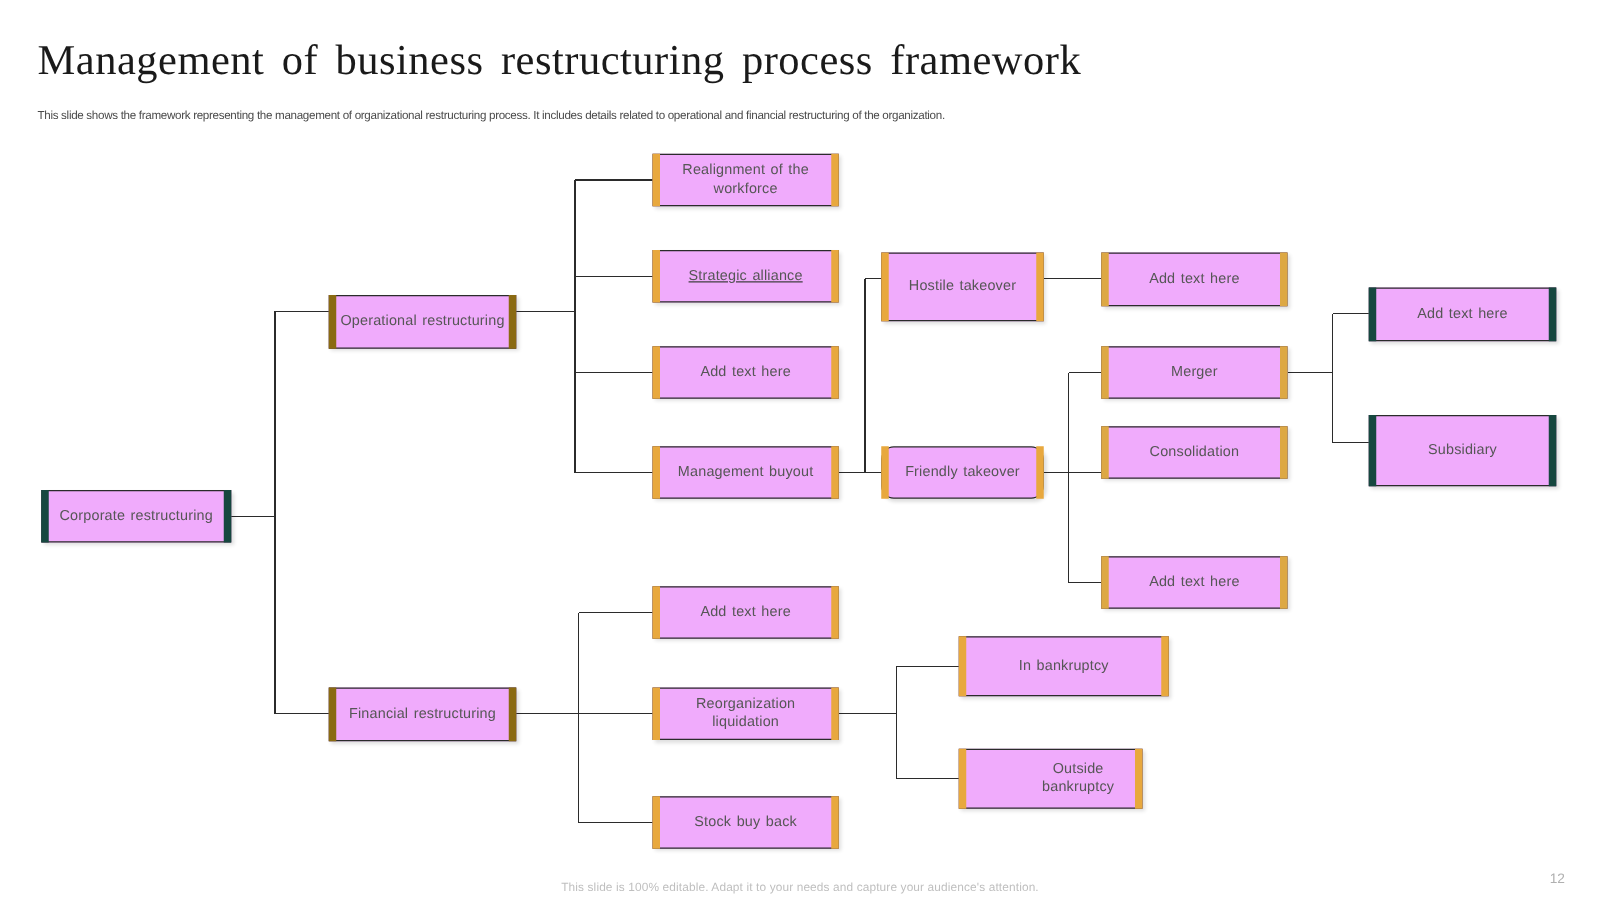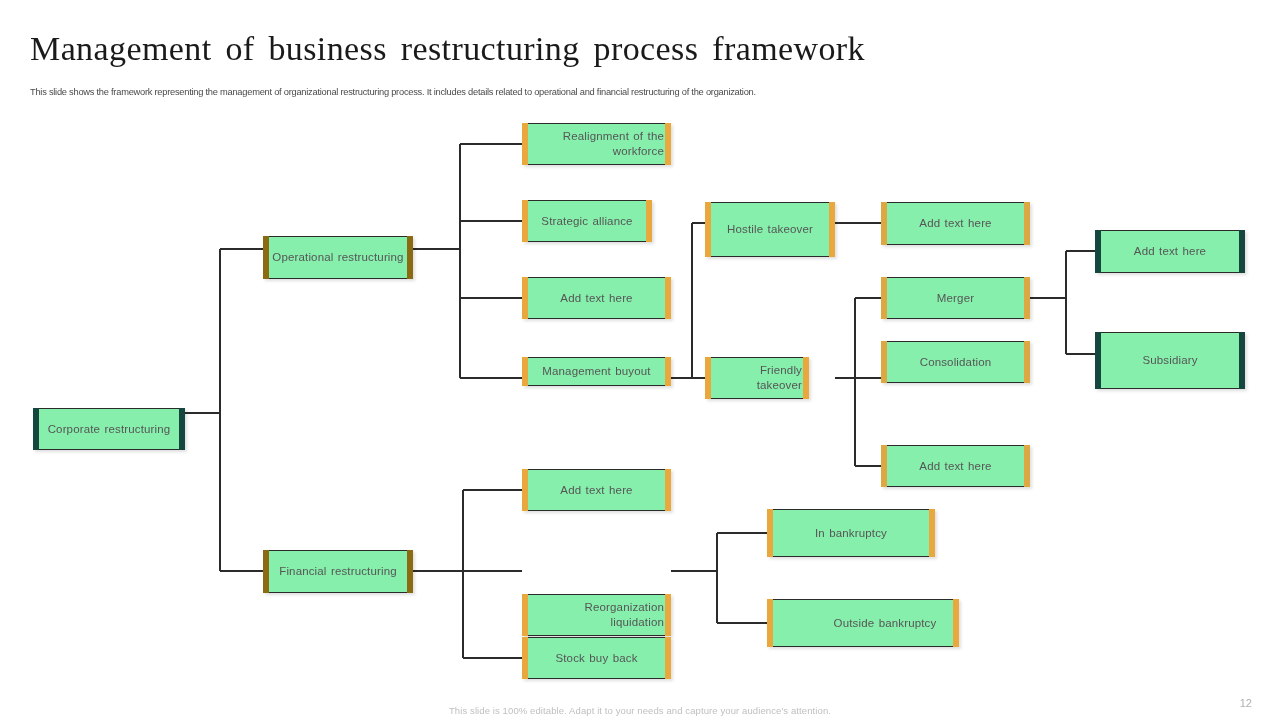--- a/index.html
+++ b/index.html
@@ -64,26 +64,26 @@
     top: 0;
     width: 1280px;
     height: 720px;
     pointer-events: none;
   }
 
   
   .node {
     position: absolute;
     box-sizing: border-box;
-    background: #86efac;
+    background: #f0abfc;
     border: 1px solid #2b2b2b;
     display: flex;
     align-items: center;
     justify-content: center;
-    text-align: right;
+    text-align: center;
     box-shadow: 2px 2px 3px rgba(0,0,0,0.13);
   }
   .node .node-label {
     font-size: 11.5px;
     line-height: 15px;
     color: #565656;
     letter-spacing: 0.15px;
     padding: 0 6px;
     word-spacing: 1px;
   }
@@ -174,45 +174,45 @@
         <path d="M463 571 H522"></path>
         <path d="M463 658 H522"></path>
 
         <path d="M671 571 H717"></path>
         <path d="M717 533 V623"></path>
         <path d="M717 533 H767"></path>
         <path d="M717 623 H767"></path>
       </g>
     </svg>
 
-  <div class="node accent-teal" style="left: 33px; top: 392px; width: 152px; height: 42px; margin-top: 16px;">
+  <div class="node accent-teal" style="left: 33px; top: 392px; width: 152px; height: 42px;">
         <span class="node-label">Corporate restructuring</span>
       </div>
       <div class="node accent-darkgold" style="left: 263px; top: 236px; width: 150px; height: 43px;">
         <span class="node-label">Operational restructuring</span>
       </div>
       <div class="node accent-darkgold" style="left: 263px; top: 550px; width: 150px; height: 43px;">
         <span class="node-label">Financial restructuring</span>
       </div>
       <div class="node accent-amber" style="left: 522px; top: 123px; width: 149px; height: 42px;">
         <span class="node-label">Realignment  of the workforce</span>
       </div>
-      <div class="node accent-amber" style="left: 522px; top: 200px; width: 130px; height: 42px;">
+      <div class="node accent-amber" style="left: 522px; top: 200px; width: 149px; height: 42px; text-decoration: underline;">
         <span class="node-label">Strategic alliance</span>
       </div>
       <div class="node accent-amber" style="left: 522px; top: 277px; width: 149px; height: 42px;">
         <span class="node-label">Add text here</span>
       </div>
-      <div class="node accent-amber" style="left: 522px; top: 357px; width: 149px; height: 29px;">
+      <div class="node accent-amber" style="left: 522px; top: 357px; width: 149px; height: 42px;">
         <span class="node-label">Management buyout</span>
       </div>
       <div class="node accent-amber" style="left: 705px; top: 202px; width: 130px; height: 55px;">
         <span class="node-label">Hostile takeover</span>
       </div>
-      <div class="node accent-amber" style="left: 705px; top: 357px; width: 104px; height: 42px;">
+      <div class="node accent-amber" style="left: 705px; top: 357px; width: 130px; height: 42px; border-radius: 10px;">
         <span class="node-label">Friendly takeover</span>
       </div>
       <div class="node accent-gold" style="left: 881px; top: 202px; width: 149px; height: 43px;">
         <span class="node-label">Add text here</span>
       </div>
       <div class="node accent-gold" style="left: 881px; top: 277px; width: 149px; height: 42px;">
         <span class="node-label">Merger</span>
       </div>
       <div class="node accent-gold" style="left: 881px; top: 341px; width: 149px; height: 42px;">
         <span class="node-label">Consolidation</span>
@@ -222,30 +222,30 @@
       </div>
       <div class="node accent-teal" style="left: 1095px; top: 230px; width: 150px; height: 43px;">
         <span class="node-label">Add text here</span>
       </div>
       <div class="node accent-teal" style="left: 1095px; top: 332px; width: 150px; height: 57px;">
         <span class="node-label">Subsidiary</span>
       </div>
       <div class="node accent-amber" style="left: 522px; top: 469px; width: 149px; height: 42px;">
         <span class="node-label">Add text here</span>
       </div>
-      <div class="node accent-amber" style="left: 522px; top: 550px; width: 149px; height: 42px; margin-top: 44px;">
+      <div class="node accent-amber" style="left: 522px; top: 550px; width: 149px; height: 42px;">
         <span class="node-label">Reorganization liquidation</span>
       </div>
       <div class="node accent-amber" style="left: 522px; top: 637px; width: 149px; height: 42px;">
         <span class="node-label">Stock buy back</span>
       </div>
       <div class="node accent-amber" style="left: 767px; top: 509px; width: 168px; height: 48px;">
         <span class="node-label">In bankruptcy</span>
       </div>
-      <div class="node accent-amber" style="left: 767px; top: 599px; width: 192px; height: 48px; padding-left: 44px;">
+      <div class="node accent-amber" style="left: 767px; top: 599px; width: 147px; height: 48px; padding-left: 44px;">
         <span class="node-label">Outside bankruptcy</span>
       </div>
     </div>
 
   <div class="footer-note">This slide is 100% editable. Adapt it to your needs and capture your audience's attention.</div>
 
   <div class="page-number">12</div>
 
 </div>
 

